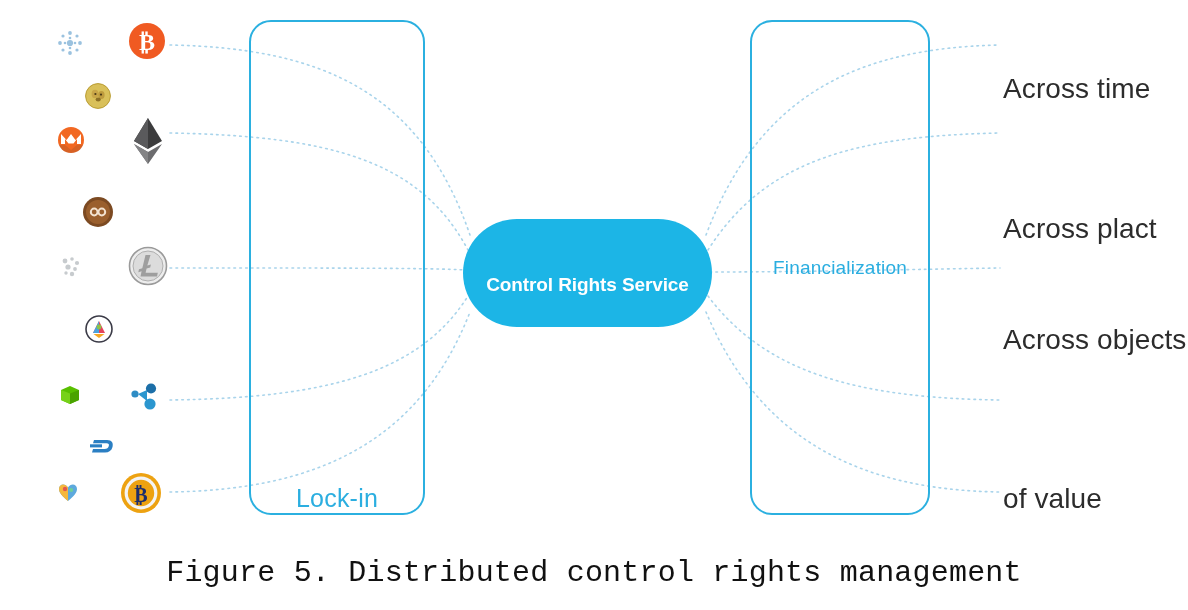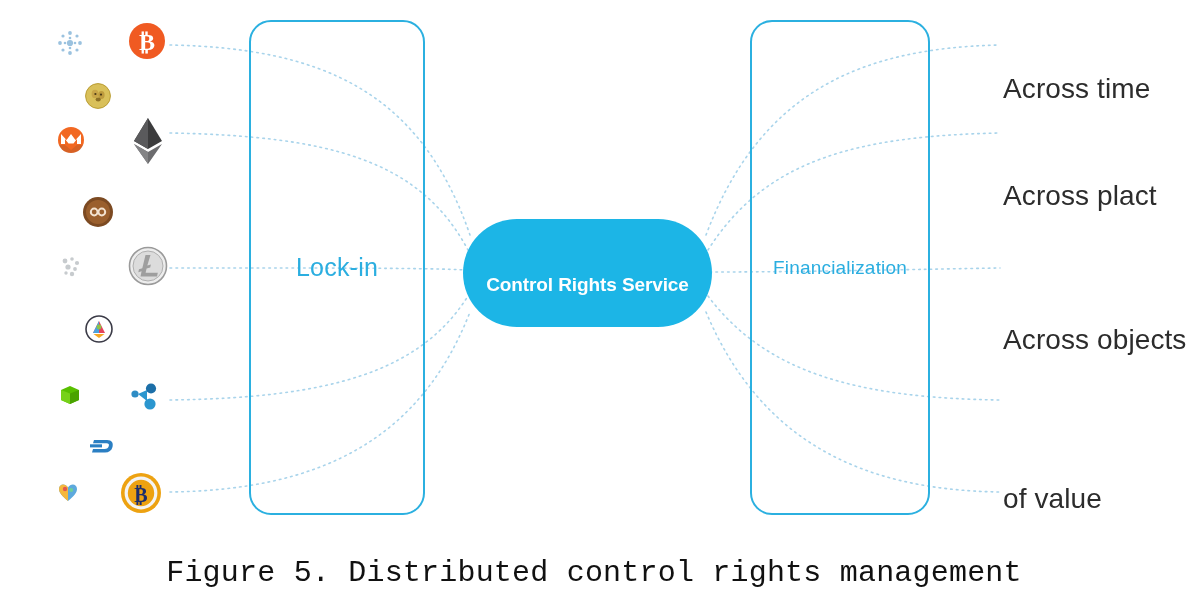--- a/index.html
+++ b/index.html
@@ -53,20 +53,21 @@
     font-size: 25px;
     font-weight: 400;
     letter-spacing: 0.2px;
     white-space: nowrap;
   }
   #pillar-lockin {
     left: 249px;
     top: 20px;
     width: 176px;
     height: 495px;
+    align-items: flex-end;
   }
   #pillar-financialization {
     left: 750px;
     top: 20px;
     width: 180px;
     height: 495px;
   }
   #pillar-financialization .pillar-label {
     font-size: 19px;
   }
@@ -96,21 +97,21 @@
   
   .right-label {
     position: absolute;
     color: #2c2c2c;
     font-size: 28px;
     font-weight: 400;
     white-space: nowrap;
     letter-spacing: 0.1px;
   }
   #right-label-0 { left: 1003px; top: 73px; }
-  #right-label-1 { left: 1003px; top: 180px; }
+  #right-label-1 { left: 1003px; top: 213px; }
   #right-label-2 { left: 1003px; top: 324px; }
   #right-label-3 { left: 1003px; top: 424px; }
   #right-label-4 { left: 1003px; top: 483px; }
 
   
   #figure-caption {
     position: absolute;
     left: 0;
     top: 556px;
     width: 1188px;

